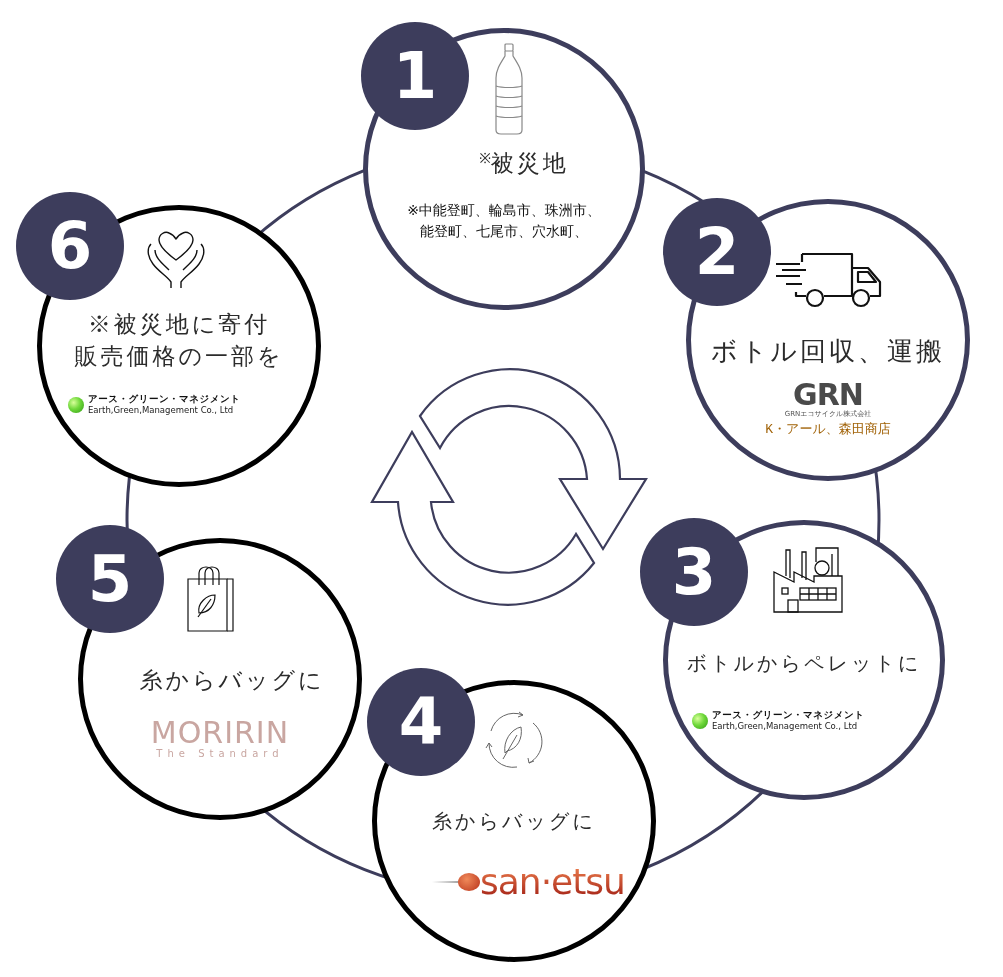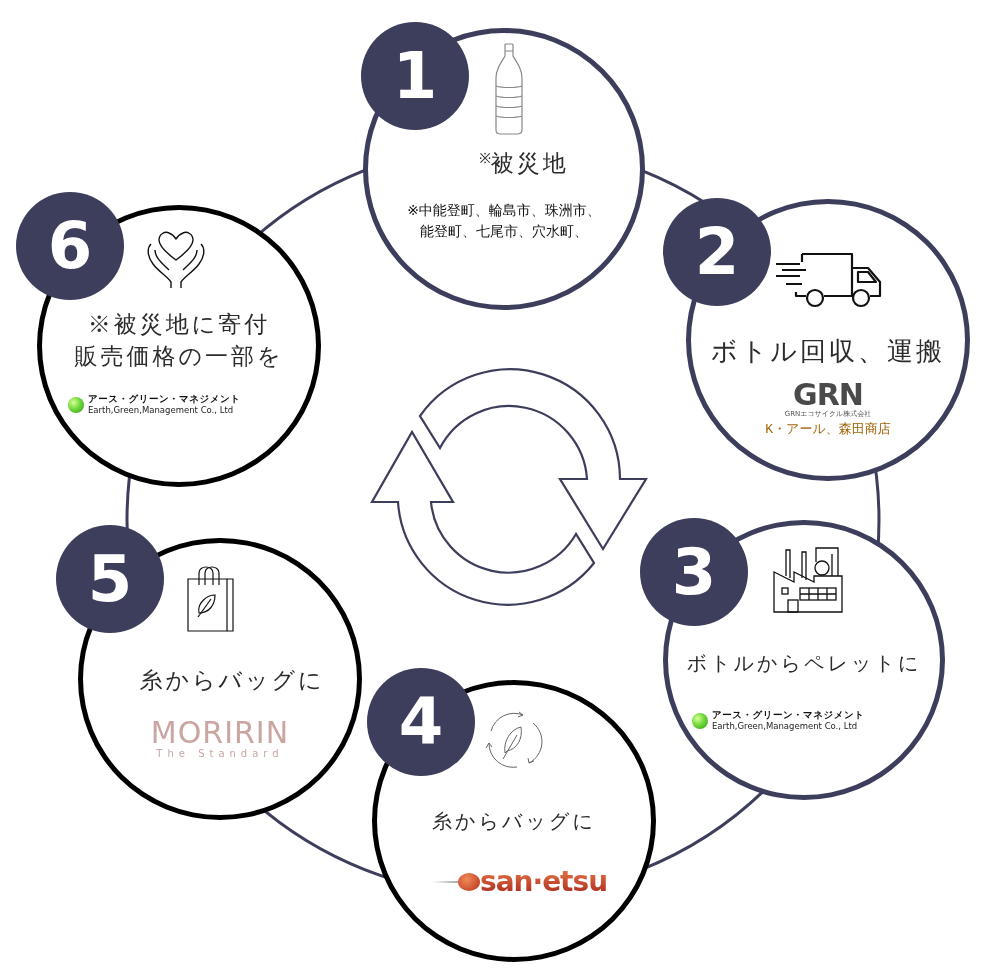--- a/index.html
+++ b/index.html
@@ -26,21 +26,21 @@
   .agm .en { font-family: "DejaVu Sans", sans-serif; font-size: 8.5px; color: #222; line-height: 11px; }
   .grn-logo { position: absolute; text-align: center; }
   .grn-mark { font-family: "DejaVu Sans", sans-serif; font-weight: bold; font-size: 30px; letter-spacing: -1px; color: #4a4a4a; line-height: 30px; }
   .grn-caption { font-family: "DejaVu Sans", sans-serif; font-size: 7px; color: #555; line-height: 9px; }
   .moririn { position: absolute; text-align: center; }
   .moririn .mark { font-family: "DejaVu Sans", sans-serif; font-size: 30px; color: #c9a6a1; letter-spacing: 1px; line-height: 30px; font-weight: normal; }
   .moririn .tag { font-family: "DejaVu Sans", sans-serif; font-size: 10px; color: #c9a6a1; letter-spacing: 5px; line-height: 12px; }
   .sanetsu { position: absolute; display: flex; align-items: center; }
   .sanetsu .swoosh { width: 30px; height: 2px; background: linear-gradient(90deg, #ffffff, #999); margin-right: -4px; }
   .sanetsu .ball { width: 22px; height: 18px; border-radius: 50%; background: radial-gradient(circle at 40% 35%, #f08a5a, #b8321a); }
-  .sanetsu .word { font-family: "DejaVu Sans", sans-serif; font-weight: bold; font-size: 28px; color: #b8321a; letter-spacing: -1px; line-height: 28px;
+  .sanetsu .word { font-family: "DejaVu Sans", sans-serif; font-weight: normal; font-size: 36px; color: #b8321a; letter-spacing: -1px; line-height: 28px;
                    background: linear-gradient(180deg, #e8784a 0%, #a8281a 100%); -webkit-background-clip: text; background-clip: text; -webkit-text-fill-color: transparent; }
   .icon { position: absolute; }
 </style>
 </head>
 <body>
 
 <svg class="layer" width="1003" height="977" viewBox="0 0 1003 977">
   <circle cx="503" cy="520" r="376" fill="none" stroke="#3d3d5c" stroke-width="3"></circle>
   <g fill="#ffffff" stroke="#3d3d5c" stroke-width="2.2" stroke-linejoin="miter">
 

